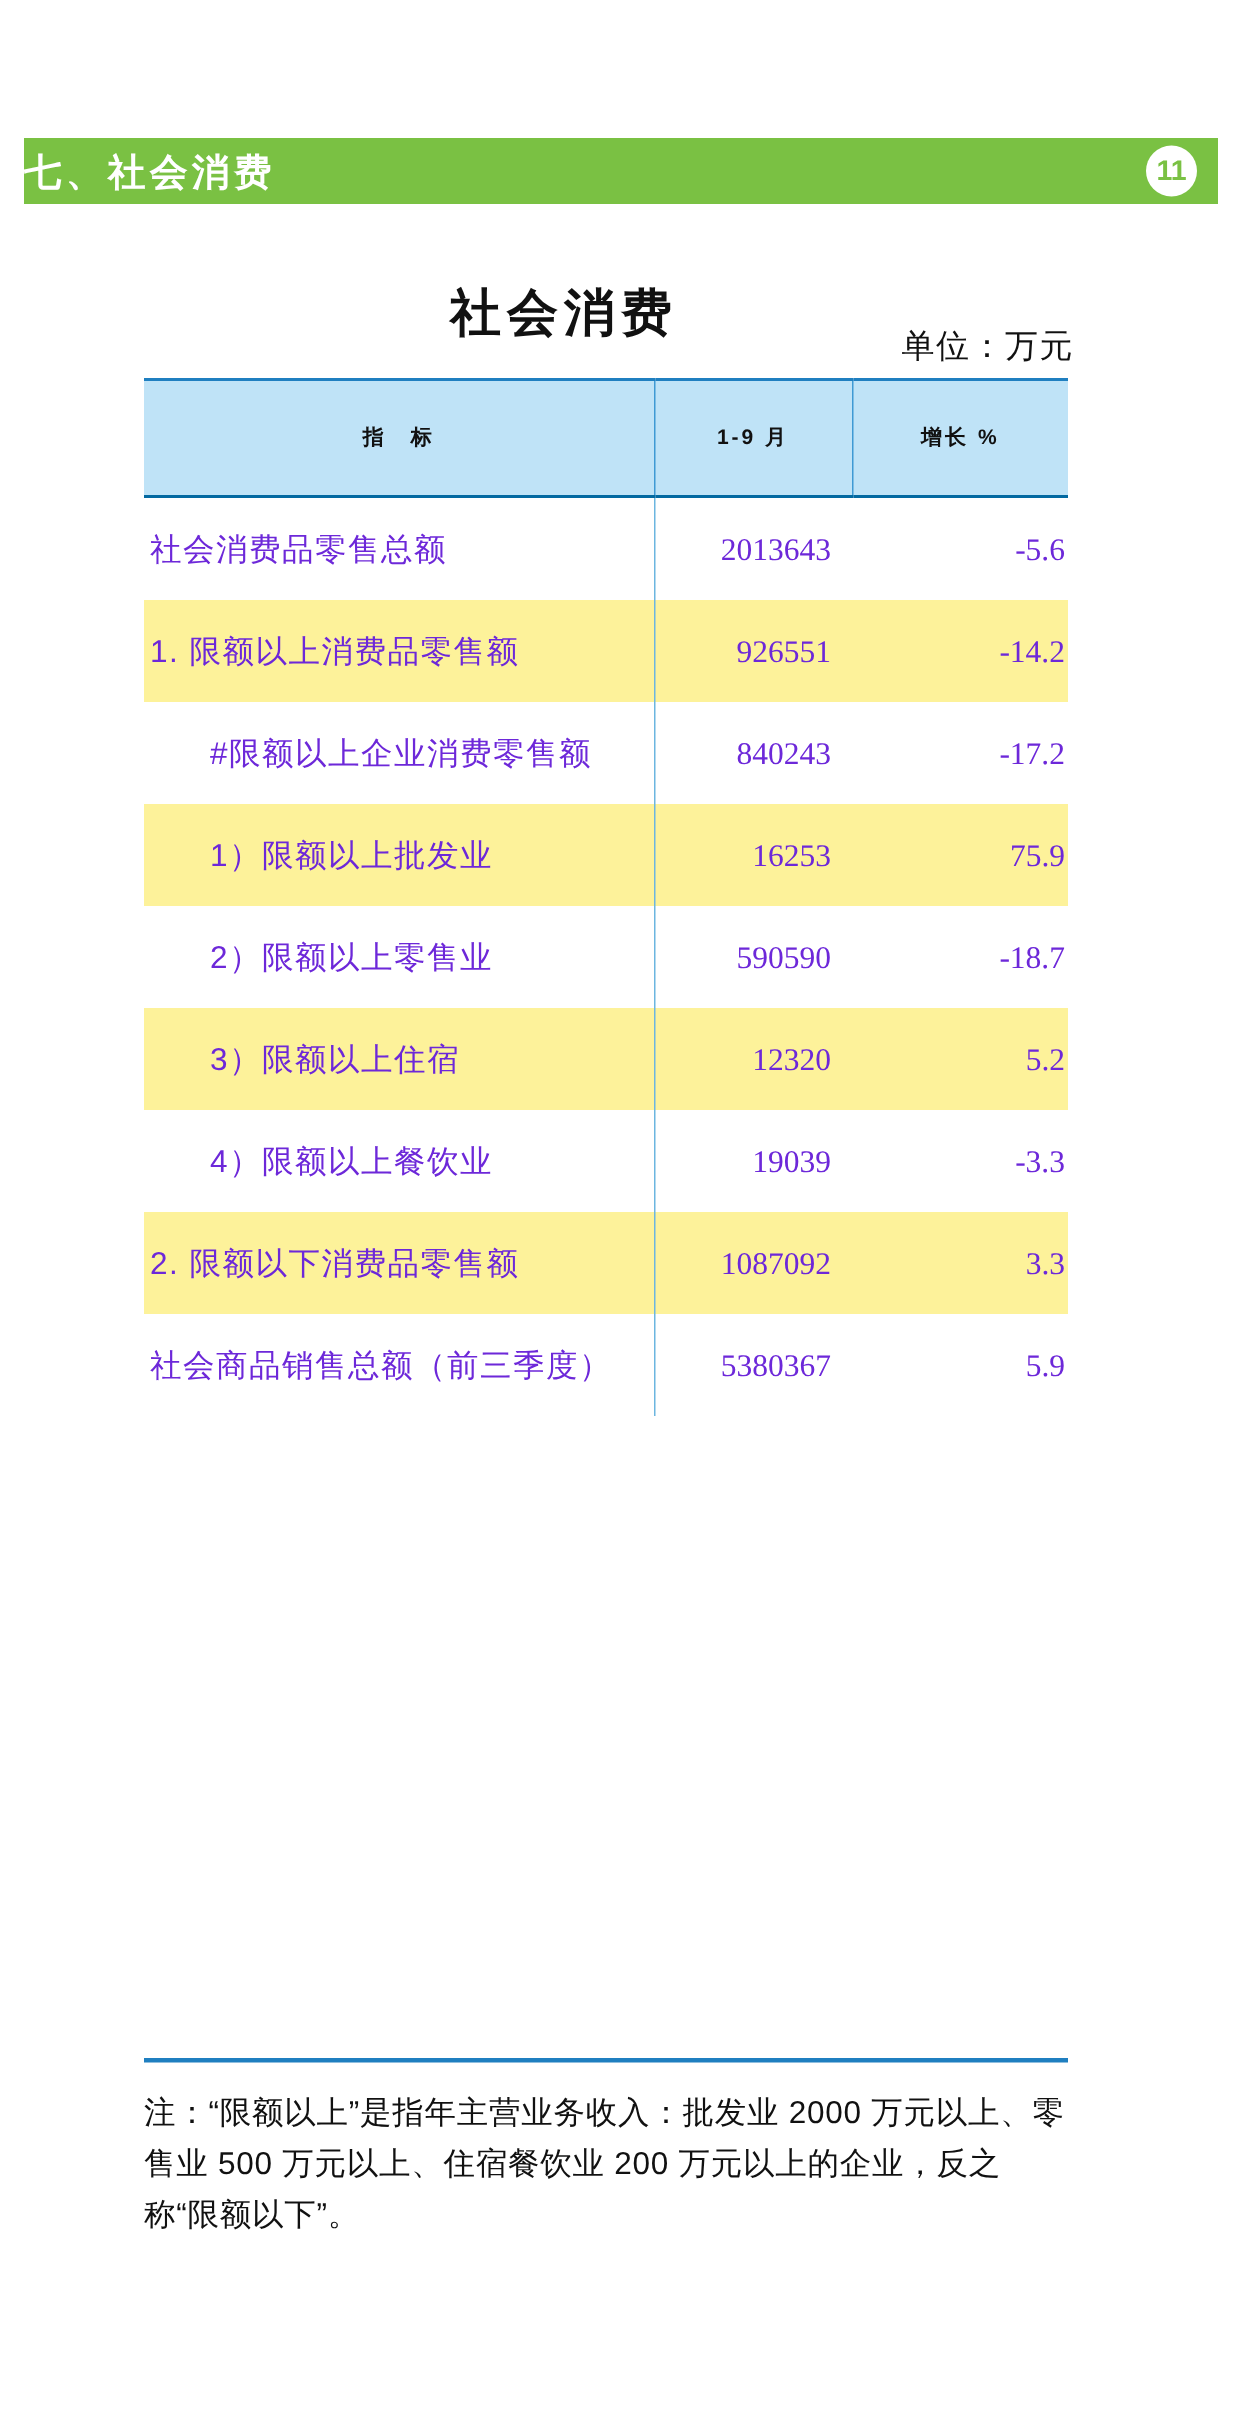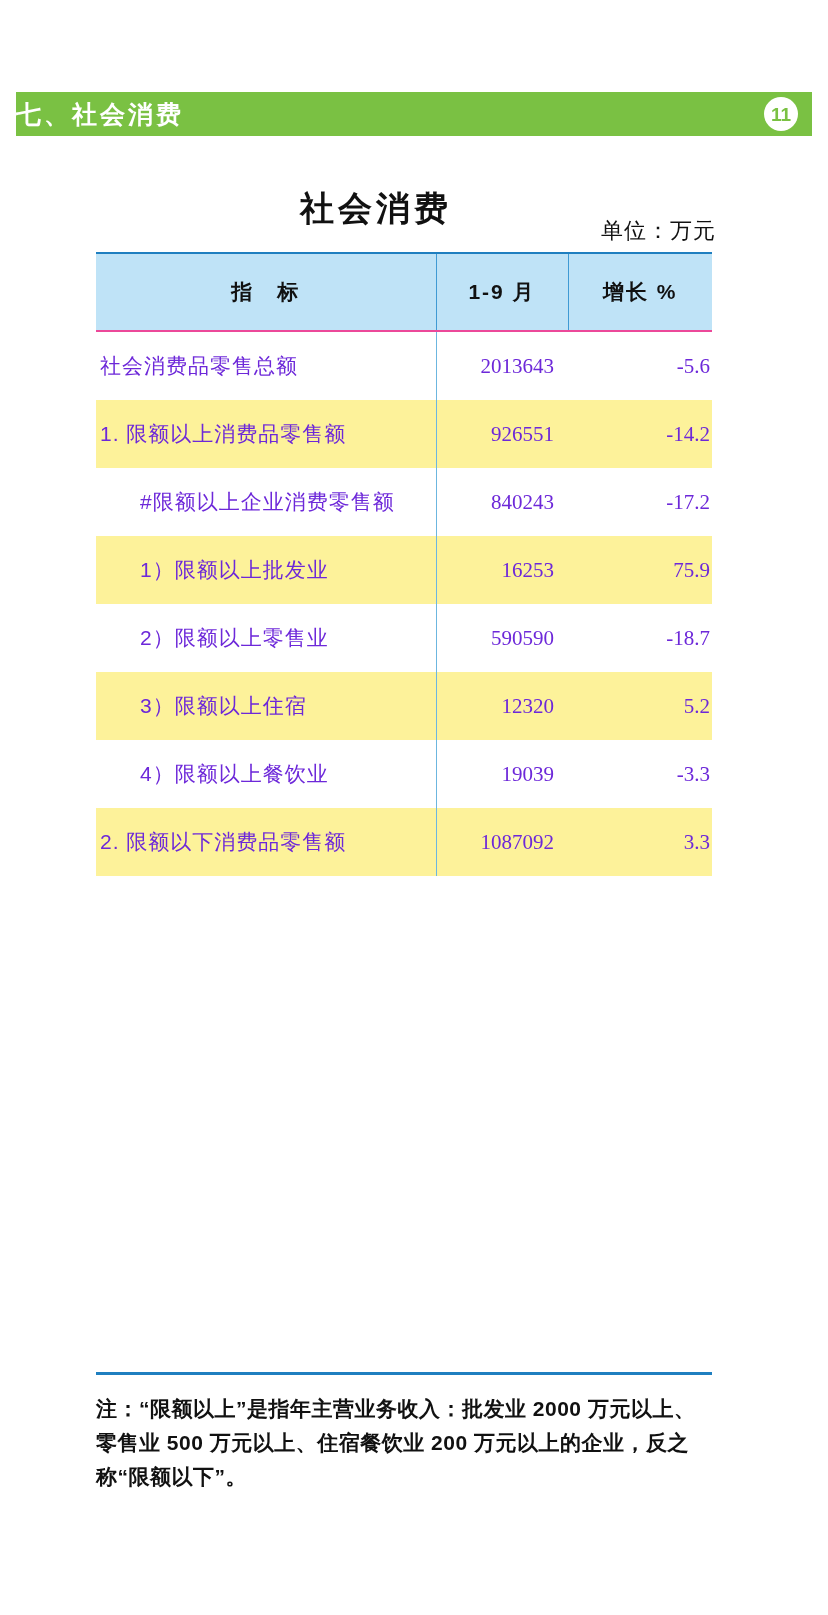--- a/index.html
+++ b/index.html
@@ -95,25 +95,25 @@
     width: 616px;
     table-layout: fixed;
   }
   table.data col.c1 { width: 340px; }
   table.data col.c2 { width: 132px; }
   table.data col.c3 { width: 144px; }
 
   table.data thead th {
     background: #bfe3f7;
     border-top: 2px solid #1f7fc0;
-    border-bottom: 2px solid #ec4899;
+    border-bottom: 2px solid #0369a1;
     height: 74px;
     font-family: "Liberation Sans", sans-serif;
     font-weight: bold;
-    font-size: 21px;
+    font-size: 14px;
     color: #111111;
     letter-spacing: 2px;
   }
   table.data thead th.th-ind { border-right: 1px solid #3f9ad4; }
   table.data thead th.th-mon { border-right: 1px solid #3f9ad4; margin-top: 15px; }
 
   table.data tbody td {
     height: 66px;
     font-size: 21px;
     color: #6d28d9;
@@ -153,21 +153,20 @@
   .note {
     position: absolute;
     left: 96px;
     top: 1392px;
     width: 620px;
     font-family: "Liberation Sans", sans-serif;
     font-size: 21px;
     line-height: 34px;
     color: #111111;
     letter-spacing: 0.5px;
-    font-weight: bold;
   }
 </style>
 </head>
 <body>
 
 <div class="page">
 
   <div class="header-band">
     <span class="header-title">七、社会消费</span>
     <span class="page-badge">11</span>
@@ -224,20 +223,25 @@
         <tr class="tall2">
           <td class="lbl ind2">4）限额以上餐饮业</td>
           <td class="num val">19039</td>
           <td class="num grw">-3.3</td>
         </tr>
         <tr class="hl tall">
           <td class="lbl">2. 限额以下消费品零售额</td>
           <td class="num val">1087092</td>
           <td class="num grw">3.3</td>
         </tr>
+        <tr>
+          <td class="lbl">社会商品销售总额（前三季度）</td>
+          <td class="num val">5380367</td>
+          <td class="num grw">5.9</td>
+        </tr>
       </tbody>
     </table>
   </div>
 
   <div class="rule-bottom" style="top:1372px;"></div>
 
   <div class="note">注：“限额以上”是指年主营业务收入：批发业 2000 万元以上、零售业 500 万元以上、住宿餐饮业 200 万元以上的企业，反之称“限额以下”。</div>
 
 </div>
 

